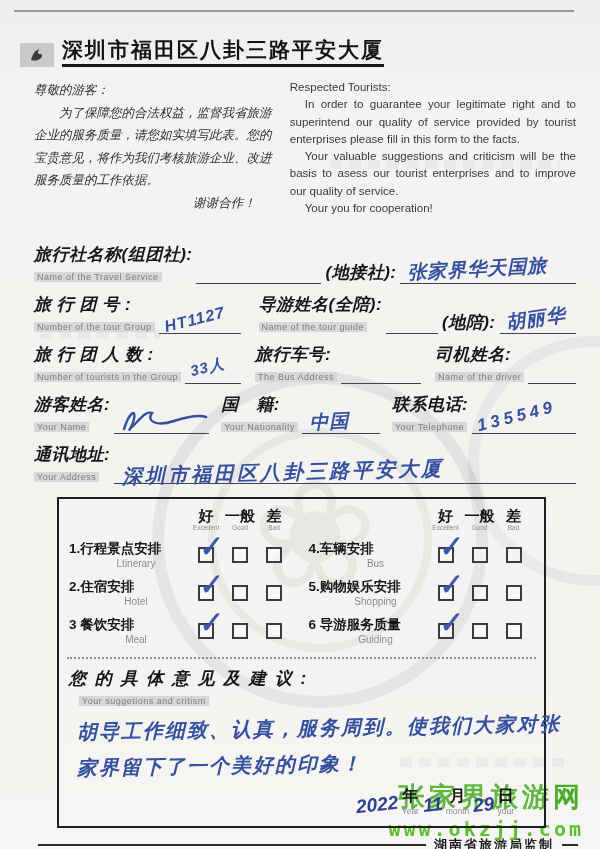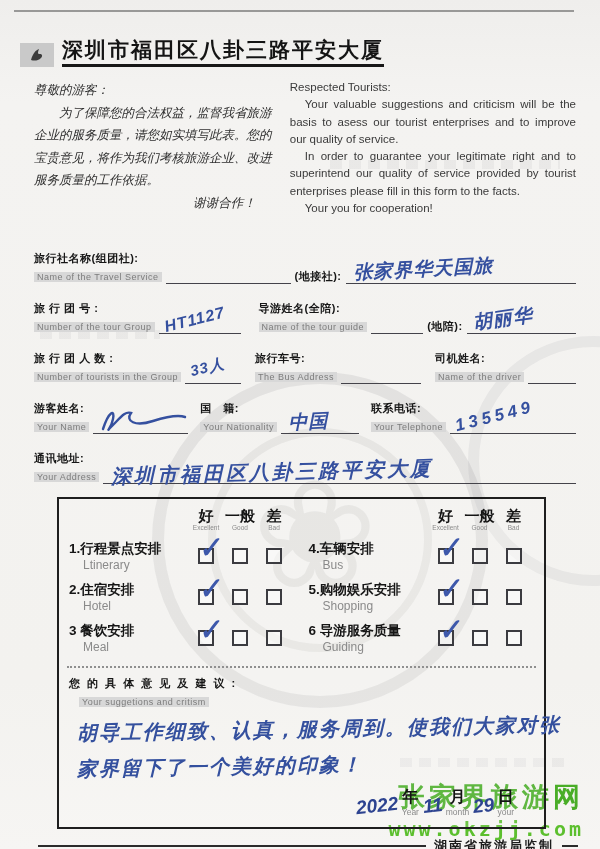--- a/index.html
+++ b/index.html
@@ -31,40 +31,40 @@
   .intro-zh .body { text-indent:2em; }
   .intro-zh .closing { text-align:right; padding-right:22px; }
   .intro-en { width:54%; font-size:11.5px; line-height:1.5; color:#3a3a3a; text-align:justify; }
   .intro-en p { text-indent:1.3em; }
   .intro-en p.salut { text-indent:0; }
 
   
   .fields { margin:4px 24px 0 34px; position:relative; z-index:2; }
   .frow { display:flex; align-items:flex-end; min-height:50px; padding-bottom:5px; gap:4px; }
   .lblgrp { flex:none; }
-  .zh-label { font-size:11px; font-weight:bold; color:#161616; letter-spacing:.5px; white-space:nowrap; }
+  .zh-label { font-size:17px; font-weight:bold; color:#161616; letter-spacing:.5px; white-space:nowrap;font-style:italic; }
   .en-sub { display:inline-block; margin-top:2px; background:#d8d8d8; color:#7c7c7c; font-size:9px; padding:0 3px; letter-spacing:.5px; white-space:nowrap; }
   .blank { position:relative; border-bottom:1.8px solid #44434a; height:20px; }
   .grow { flex:1; }
   .hw { position:absolute; bottom:-3px; left:8px; white-space:nowrap;
         color:#35509f; font-style:italic; font-weight:bold; letter-spacing:1px; }
   .hw.big { font-size:19px; transform:rotate(-3deg); transform-origin:left bottom; }
   .hw.slant { font-size:15px; transform:rotate(-14deg); transform-origin:left bottom; }
   .hw.addr { font-size:20px; transform:rotate(-1.5deg); letter-spacing:3px; }
   .sig-svg { position:absolute; bottom:-4px; left:2px; }
 
   
   .rating-box { position:relative; z-index:2; margin:8px 54px 0 57px; border:2.5px solid #1e1e1e; padding:8px 10px 10px; background:rgba(255,255,255,0.12); }
   .rate-cols { display:flex; gap:14px; }
   .rate-grid { display:grid; grid-template-columns:120px 34px 34px 34px; row-gap:9px; align-items:center; flex:1; }
   .hdr-cell { text-align:center; }
   .hdr-zh { font-size:15px; font-weight:bold; color:#141414; }
   .hdr-en { font-size:6.5px; color:#8a8a8a; margin-top:-2px; }
   .item-cell .zh { font-size:13.5px; font-weight:bold; color:#161616; white-space:nowrap; }
-  .item-cell .en { font-size:12px; color:#8a8a8a; padding-left:14px; }
+  .item-cell .en { font-size:10px; color:#8a8a8a; padding-left:14px;text-align:center; }
   .cbwrap { display:flex; justify-content:center; }
   .cb { position:relative; width:16px; height:16px; border:2px solid #3b3b40; background:rgba(252,252,252,.55); }
   .cb.checked::after {
     content:"✓"; position:absolute; left:-2px; top:-15px; font-size:27px; line-height:1;
     color:#3d58ab; font-weight:bold; transform:rotate(-8deg); font-style:italic;
   }
   .dotted-sep { border-top:2px dotted #8f8f8f; margin:12px -2px 8px; }
   .sugg-label .zh-label { letter-spacing:2px; }
   .comment { margin:6px 0 0 8px; height:78px; }
   .comment .cline { font-size:20px; color:#34509e; font-style:italic; font-weight:bold; letter-spacing:2px; white-space:nowrap; transform:rotate(-1deg); transform-origin:left; line-height:1.8; }
@@ -119,22 +119,22 @@
   </div>
 
   <div class="intro">
     <div class="intro-zh">
       <p>尊敬的游客：</p>
       <p class="body">为了保障您的合法权益，监督我省旅游企业的服务质量，请您如实填写此表。您的宝贵意见，将作为我们考核旅游企业、改进服务质量的工作依据。</p>
       <p class="closing">谢谢合作！</p>
     </div>
     <div class="intro-en">
       <p class="salut">Respected Tourists:</p>
+      <p>In order to guarantee your legitimate right and to superintend our quality of service provided by tourist enterprises please fill in this form to the facts.</p>
       <p>Your valuable suggestions and criticism will be the basis to asess our tourist enterprises and to improve our quality of service.</p>
-      <p>In order to guarantee your legitimate right and to superintend our quality of service provided by tourist enterprises please fill in this form to the facts.</p>
       <p>Your you for cooperation!</p>
     </div>
   </div>
 
   <div class="fields">
 
     <div class="frow">
       <div class="lblgrp">
         <div class="zh-label">旅行社名称(组团社):</div>
         <span class="en-sub">Name of the Travel Service</span>

